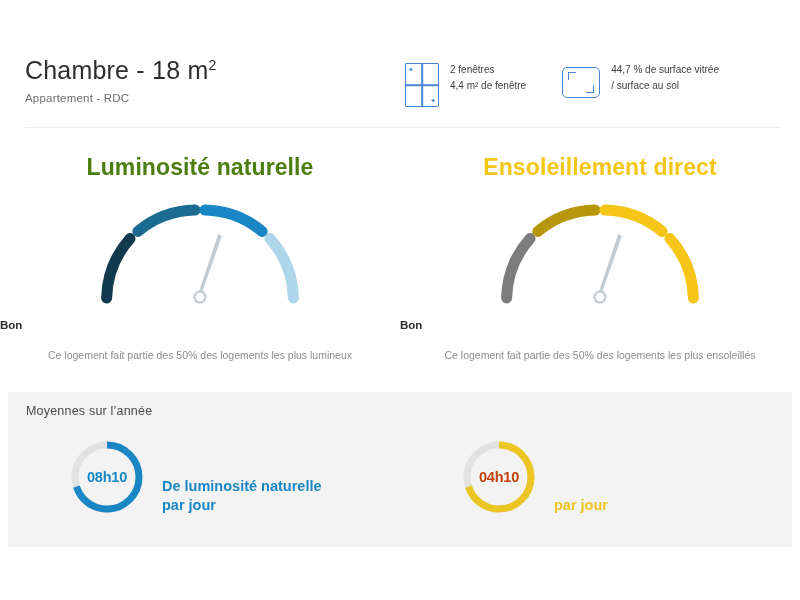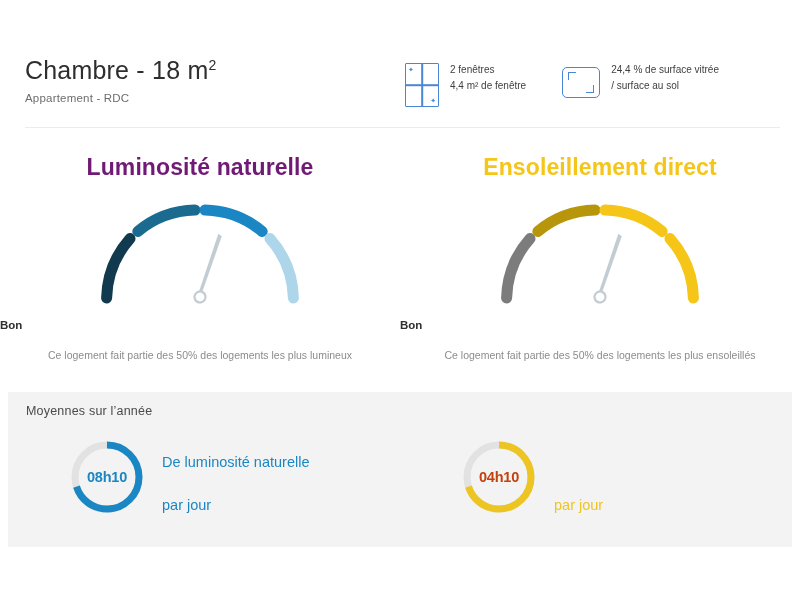--- a/index.html
+++ b/index.html
@@ -59,21 +59,21 @@
     background:#ececec;
   }
 
   
   .gauges{position:absolute;left:0;top:140px;width:800px;height:250px;display:flex;}
   .gauge-col{width:400px;position:relative;}
   .gauge-heading{
     text-align:center;font-size:23px;font-weight:700;letter-spacing:.1px;
     margin-top:14px;white-space:nowrap;
   }
-  .gauge-heading.blue{color:#701a75;}
+  .gauge-heading.blue{color:#4d7c0f;}
   .gauge-heading.yellow{color:#f5c518;}
 
   .gauge-wrap{position:relative;width:230px;height:118px;margin:12px auto 0;}
   .gauge-wrap svg{display:block;}
 
   .gauge-verdict{
     font-size:11.5px;font-weight:700;color:#2e2e2e;
     margin-top:8px;
   }
   .gauge-desc{
@@ -96,25 +96,25 @@
   .avg{width:392px;display:flex;align-items:flex-end;padding-left:60px;box-sizing:border-box;}
   .donut{position:relative;width:78px;height:78px;flex:none;}
   .donut svg{display:block;}
   .donut-value{
     position:absolute;inset:0;display:flex;align-items:center;justify-content:center;
     font-size:14.5px;font-weight:700;letter-spacing:-.2px;
   }
   .donut-value.blue{color:#1a87c4;}
   .donut-value.yellow{color:#c2410c;}
   .avg-label{
-    margin-left:16px;font-size:14.5px;font-weight:400;line-height:1.35;
+    margin-left:16px;font-size:14.5px;font-weight:700;line-height:1.35;
   }
   .avg-label.blue{color:#1a87c4;}
   .avg-label.yellow{color:#edc522;}
-  .avg-label .l2{display:block;margin-top:24px;}
+  .avg-label .l2{display:block;}
 </style>
 </head>
 <body>
 
 <div class="page">
 
   <div class="header">
 
     <div class="title-block">
       <div class="room-title"><span>Chambre - 18 m</span><sup>2</sup></div>
@@ -137,21 +137,21 @@
         </span>
       </div>
 
       <div class="fact">
         <span class="ico-surface">
           <span class="rrect"></span>
           <span class="c-tl"></span>
           <span class="c-br"></span>
         </span>
         <span class="fact-text">
-          <span>24,4 % de surface vitrée</span><br>
+          <span>44,7 % de surface vitrée</span><br>
           <span>/ surface au sol</span>
         </span>
       </div>
 
     </div>
 
     <div class="header-rule"></div>
   </div>
 
   <div class="gauges">

